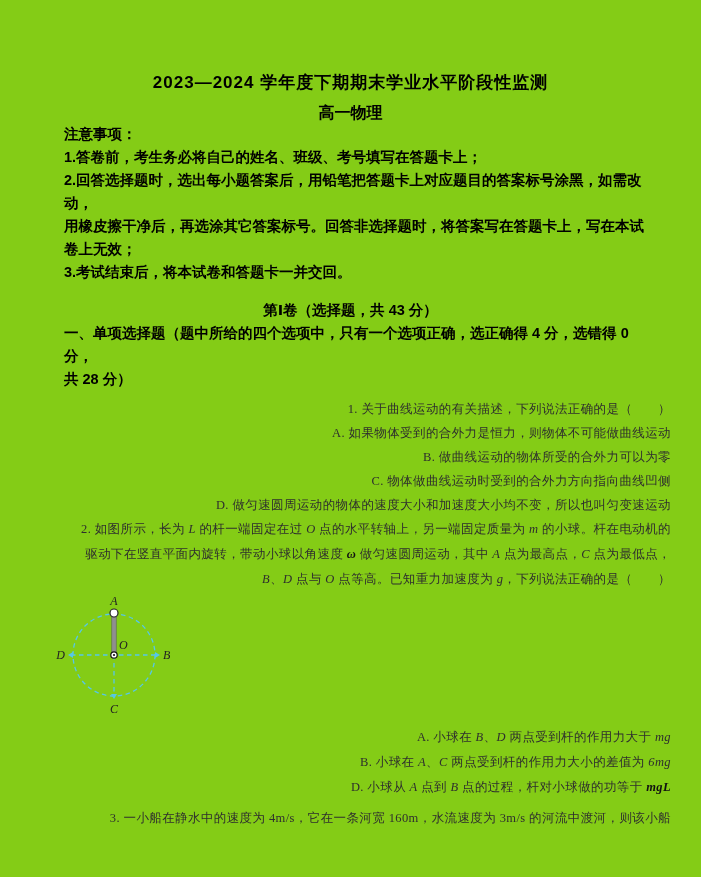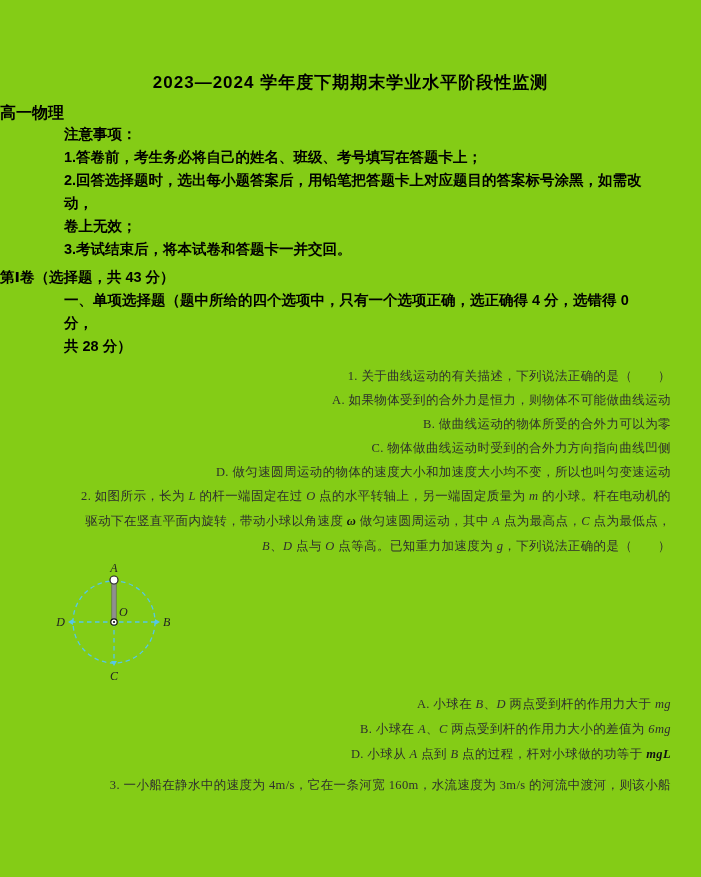--- a/index.html
+++ b/index.html
@@ -15,39 +15,40 @@
   .title {
     margin: 72px 0 0 0;
     text-align: center;
     font-size: 17px;
     font-weight: bold;
     letter-spacing: 1px;
     line-height: 22px;
   }
   .subtitle {
     margin: 9px 0 0 0;
+    text-align: center;
     font-size: 16px;
     font-weight: bold;
     line-height: 20px;
   }
   .instr {
     margin: 14px 0 0 105px;
     font-size: 14.5px;
     font-weight: bold;
     line-height: 21px;
   }
   .boldline {
     margin: 0 40px 0 64px;
     font-size: 14.5px;
     font-weight: bold;
     line-height: 23px;
   }
   .vol {
-    margin: 5px 0 0 0;
-    text-align: left;
+    margin: 15px 0 0 0;
+    text-align: center;
     font-size: 14.5px;
     font-weight: bold;
     line-height: 23px;
   }
   .qtext {
     margin: 0 30px 0 54px;
     font-size: 12.5px;
     line-height: 24px;
     color: #2e2e2e;
     font-family: "Liberation Serif", "DejaVu Serif", serif;
@@ -72,20 +73,21 @@
 
 <div class="page">
 
   <h1 class="title">2023—2024 学年度下期期末学业水平阶段性监测</h1>
   <h2 class="subtitle">高一物理</h2>
 
 
   <p class="boldline">注意事项：</p>
   <p class="boldline">1.答卷前，考生务必将自己的姓名、班级、考号填写在答题卡上；</p>
   <p class="boldline">2.回答选择题时，选出每小题答案后，用铅笔把答题卡上对应题目的答案标号涂黑，如需改动，</p>
+  <p class="boldline">用橡皮擦干净后，再选涂其它答案标号。回答非选择题时，将答案写在答题卡上，写在本试</p>
   <p class="boldline">卷上无效；</p>
   <p class="boldline">3.考试结束后，将本试卷和答题卡一并交回。</p>
 
   <p class="vol">第Ⅰ卷（选择题，共 43 分）</p>
   <p class="boldline">一、单项选择题（题中所给的四个选项中，只有一个选项正确，选正确得 4 分，选错得 0 分，</p>
   <p class="boldline">共 28 分）</p>
 
   <div>
     <p class="qtext gap6">1. 关于曲线运动的有关描述，下列说法正确的是（　　）</p>
     <p class="qtext">A. 如果物体受到的合外力是恒力，则物体不可能做曲线运动</p>

